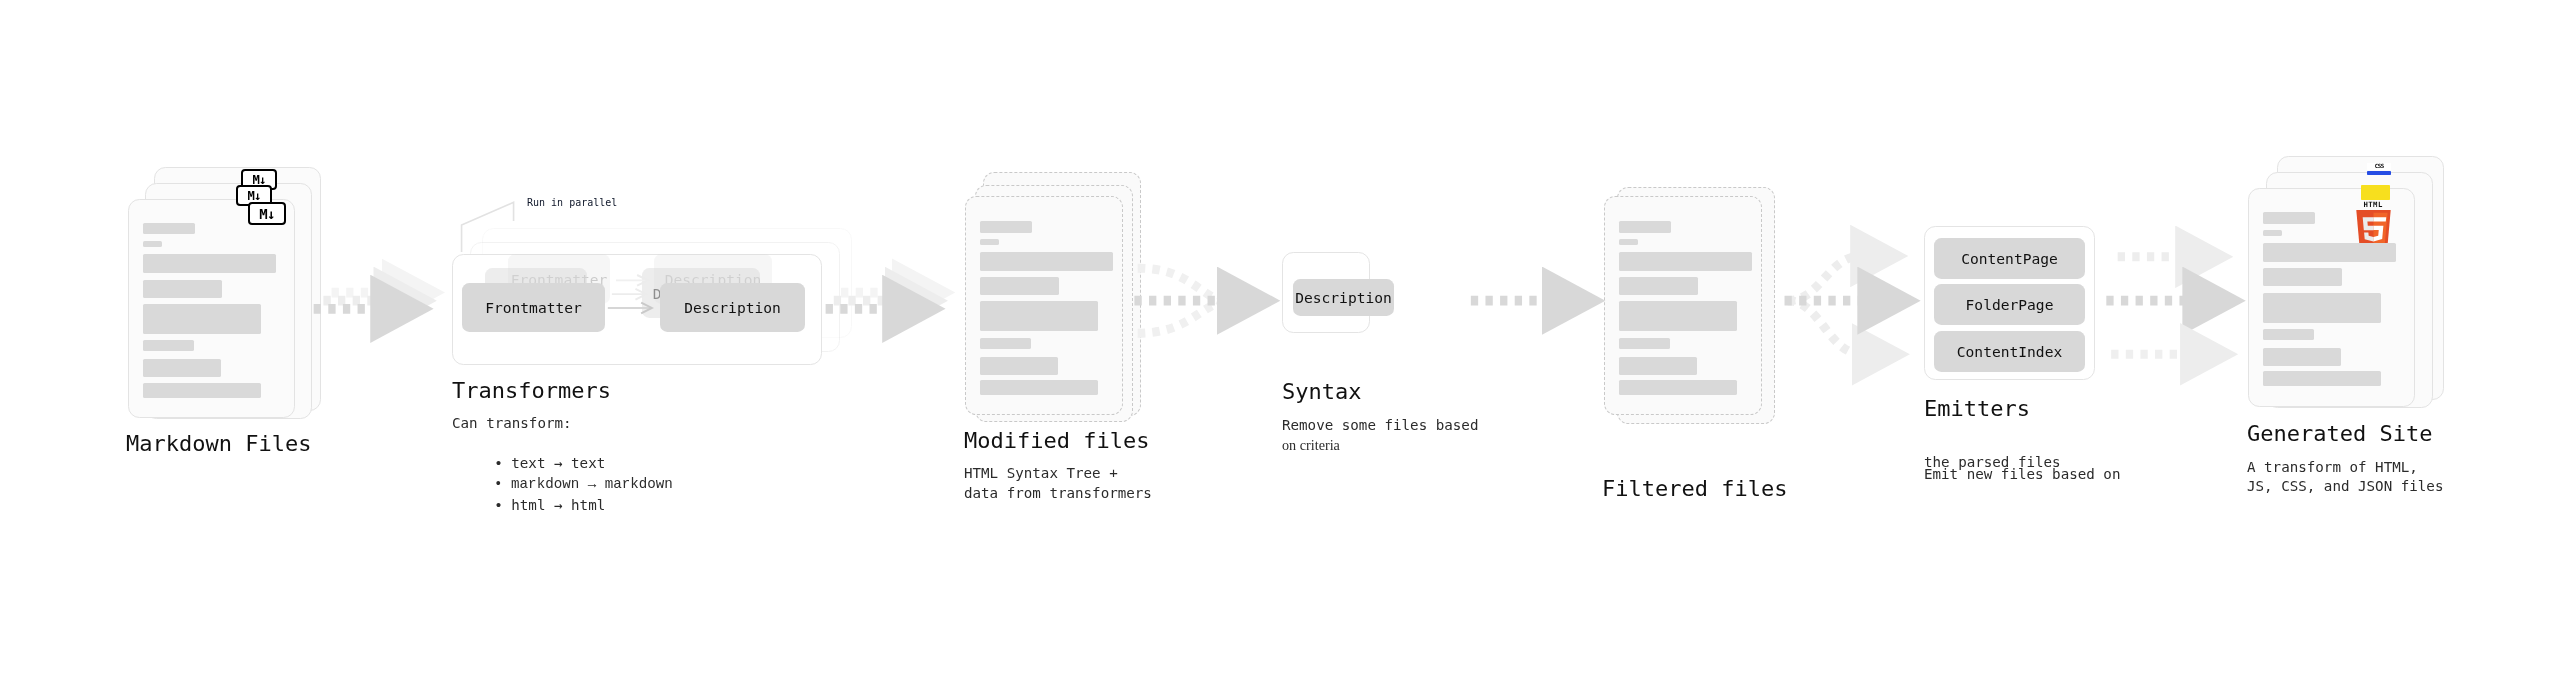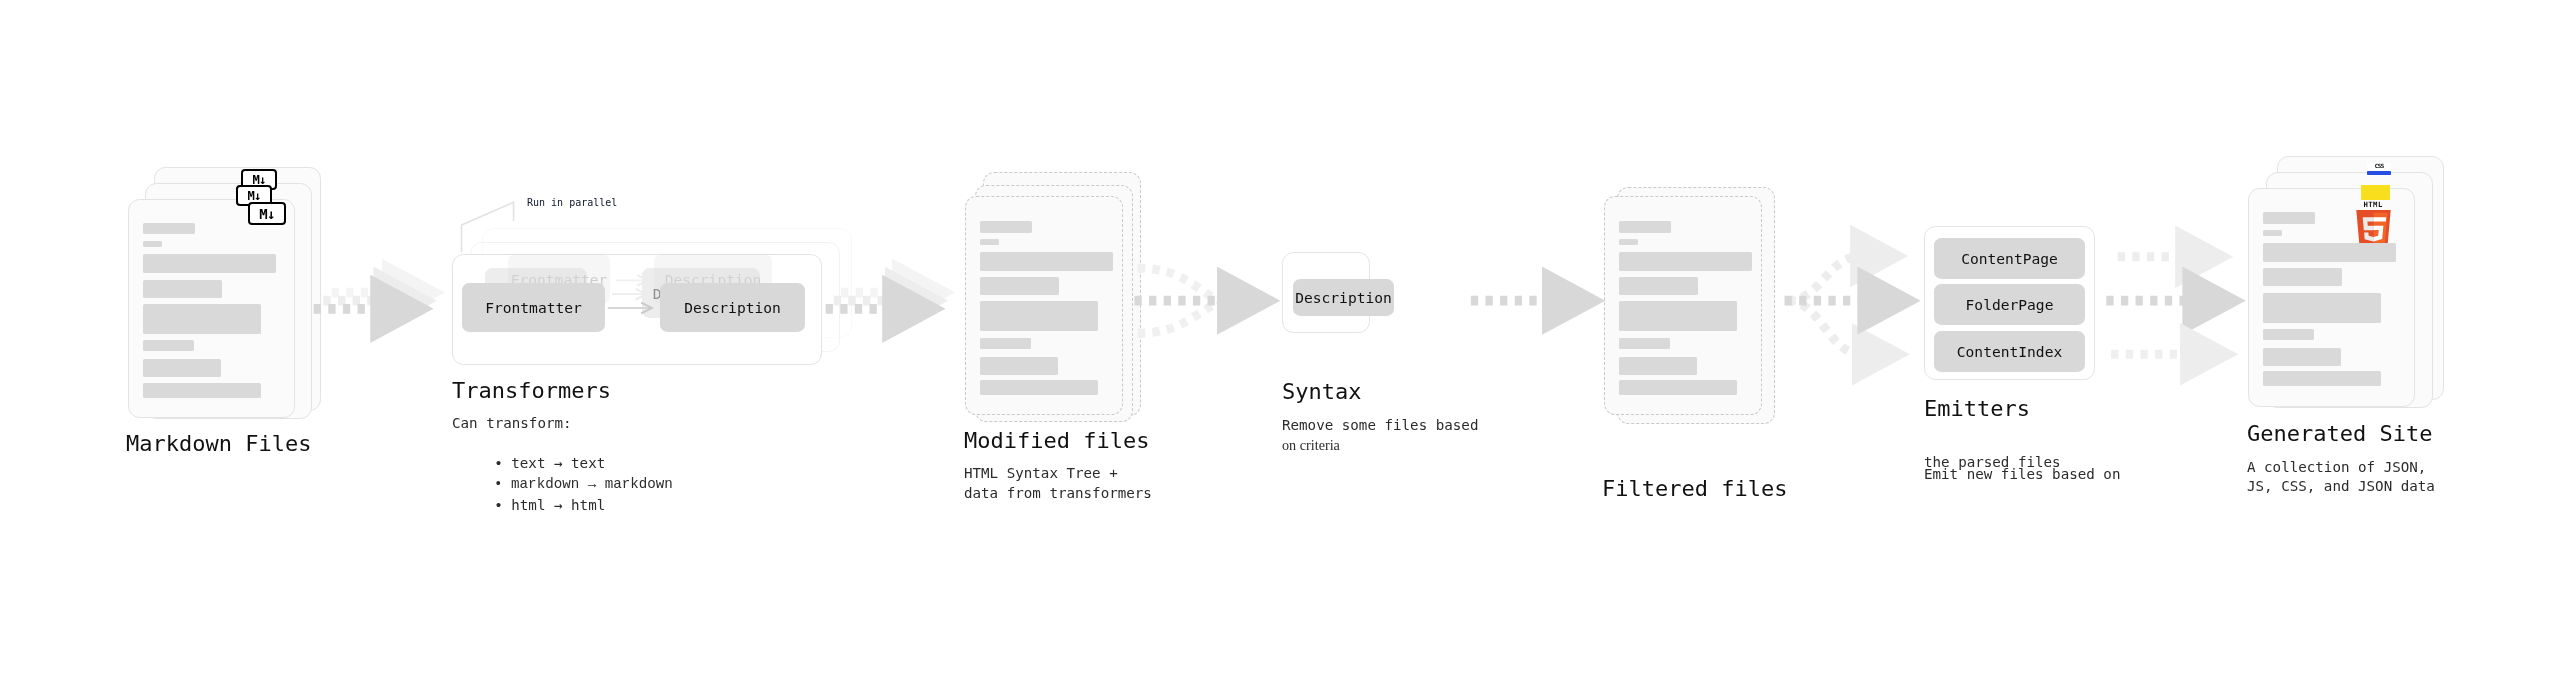--- a/index.html
+++ b/index.html
@@ -257,22 +257,22 @@
   <div class="skel" style="left:2263px;top:212px;width:52px;height:12.2px;"></div>
   <div class="skel" style="left:2263px;top:230px;width:18.7px;height:5.7px;"></div>
   <div class="skel" style="left:2263px;top:243px;width:133px;height:18.7px;"></div>
   <div class="skel" style="left:2263px;top:268px;width:79px;height:18px;"></div>
   <div class="skel" style="left:2263px;top:293px;width:118px;height:30px;"></div>
   <div class="skel" style="left:2263px;top:329px;width:51px;height:11.4px;"></div>
   <div class="skel" style="left:2263px;top:348px;width:78px;height:18px;"></div>
   <div class="skel" style="left:2263px;top:371px;width:118px;height:15.4px;"></div>
 
   <div class="h-title" style="left:2247px;top:421px;">Generated Site</div>
-  <div class="h-sub" style="left:2247px;top:458px;">A collection of JSON,</div>
-  <div class="h-sub" style="left:2247px;top:477px;">JS, CSS, and JSON data</div>
+  <div class="h-sub" style="left:2247px;top:458px;">A transform of HTML,</div>
+  <div class="h-sub" style="left:2247px;top:477px;">JS, CSS, and JSON files</div>
 </div>
 
 <svg class="lay" viewBox="0 0 3170 838" width="2576" height="681">
   <defs>
     <marker id="tri" markerWidth="7" markerHeight="7" refX="1.2" refY="3.5" orient="auto">
       <path d="M0,0 L6.5,3.5 L0,7 z" fill="#d8d8d8"></path>
     </marker>
     <marker id="tri-light" markerWidth="7" markerHeight="7" refX="1.2" refY="3.5" orient="auto">
       <path d="M0,0 L6.5,3.5 L0,7 z" fill="#ededed"></path>
     </marker>

